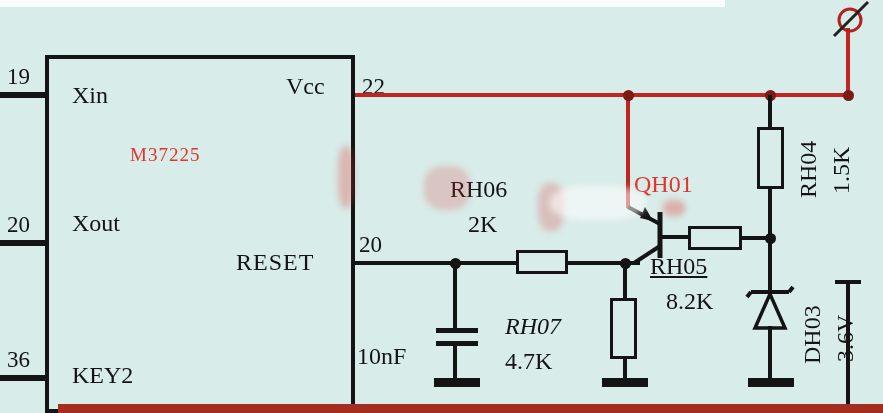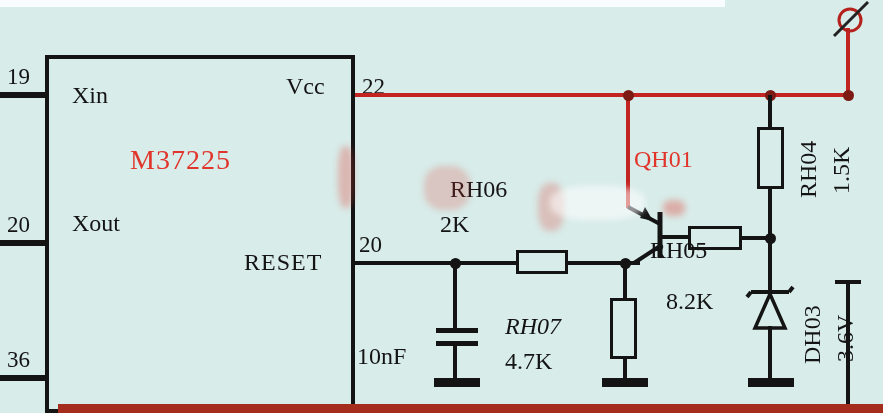--- a/index.html
+++ b/index.html
@@ -37,23 +37,24 @@
   <div class="wire" style="left:0;top:92px;width:46px;height:6px;"></div>
   <div class="wire" style="left:0;top:240px;width:46px;height:6px;"></div>
   <div class="wire" style="left:0;top:375px;width:46px;height:6px;"></div>
 
   <div class="lbl num" style="left:7px;top:64px;">19</div>
   <div class="lbl num" style="left:7px;top:212px;">20</div>
   <div class="lbl num" style="left:7px;top:347px;">36</div>
 
   <div class="lbl" style="left:72px;top:82px;">Xin</div>
   <div class="lbl" style="left:72px;top:210px;">Xout</div>
-  <div class="lbl redtx" style="left:130px;top:145px;font-size:28px;letter-spacing:1px;">M37225</div>
+  <div class="lbl" style="left:72px;top:362px;">KEY2</div>
+  <div class="lbl redtx" style="left:130px;top:145px;font-size:19px;letter-spacing:1px;">M37225</div>
   <div class="lbl" style="left:286px;top:73px;">Vcc</div>
-  <div class="lbl" style="left:236px;top:249px;letter-spacing:1px;margin-left:8px;">RESET</div>
+  <div class="lbl" style="left:236px;top:249px;letter-spacing:1px;">RESET</div>
 
   <div class="lbl num" style="left:362px;top:60px;margin-top:14px;">22</div>
   <div class="lbl num" style="left:359px;top:232px;">20</div>
 
   <div class="rwire" style="left:355px;top:93px;width:495px;height:4px;"></div>
   <div class="rwire" style="left:846px;top:28px;width:4px;height:67px;"></div>
   <div class="rwire" style="left:626px;top:95px;width:4px;height:113px;"></div>
 
 
   <svg style="left:828px;top:0;" width="50" height="42" viewBox="0 0 50 42">
@@ -71,41 +72,41 @@
 
   <div class="wire" style="left:453px;top:263px;width:4px;height:65px;"></div>
   <div class="plate" style="left:436px;top:328px;"></div>
   <div class="plate" style="left:436px;top:341px;"></div>
   <div class="wire" style="left:453px;top:346px;width:4px;height:32px;"></div>
   <div class="gnd" style="left:434px;top:378px;width:46px;"></div>
   <div class="lbl" style="left:357px;top:343px;">10nF</div>
 
   <div class="rbox" style="left:516px;top:250px;width:52px;height:24px;"></div>
   <div class="lbl" style="left:450px;top:176px;">RH06</div>
-  <div class="lbl" style="left:440px;top:211px;">2K</div>
+  <div class="lbl" style="left:468px;top:211px;">2K</div>
 
   <div class="wire" style="left:623px;top:263px;width:4px;height:35px;"></div>
   <div class="rbox" style="left:610px;top:298px;width:27px;height:61px;"></div>
   <div class="wire" style="left:623px;top:359px;width:4px;height:19px;"></div>
   <div class="gnd" style="left:602px;top:378px;width:46px;"></div>
   <div class="lbl" style="left:505px;top:313px;font-style:italic;">RH07</div>
   <div class="lbl" style="left:505px;top:348px;">4.7K</div>
 
   <svg style="left:595px;top:190px;" width="110" height="85" viewBox="0 0 110 85">
     <line x1="65" y1="22" x2="65" y2="68" stroke="#141414" stroke-width="5"></line>
     <line x1="33" y1="17" x2="65" y2="34" stroke="#141414" stroke-width="4"></line>
     <polygon points="58,31 45,28 50,17" fill="#141414"></polygon>
     <line x1="65" y1="56" x2="39" y2="73" stroke="#141414" stroke-width="4"></line>
     <line x1="65" y1="47" x2="95" y2="47" stroke="#141414" stroke-width="4"></line>
   </svg>
-  <div class="lbl redtx" style="left:634px;top:146px;text-align:right;">QH01</div>
+  <div class="lbl redtx" style="left:634px;top:171px;text-align:right;">QH01</div>
 
   <div class="rbox" style="left:688px;top:226px;width:54px;height:24px;"></div>
   <div class="wire" style="left:742px;top:236px;width:28px;height:4px;"></div>
-  <div class="lbl" style="left:650px;top:237px;">RH05</div>
+  <div class="lbl" style="left:650px;top:253px;text-decoration:underline;">RH05</div>
   <div class="lbl" style="left:666px;top:288px;">8.2K</div>
 
   <div class="wire" style="left:768px;top:95px;width:4px;height:34px;"></div>
   <div class="rbox" style="left:757px;top:127px;width:27px;height:62px;"></div>
   <div class="wire" style="left:768px;top:189px;width:4px;height:103px;"></div>
   <div class="dot" style="left:765px;top:233px;"></div>
 
   <svg style="left:745px;top:283px;" width="55" height="50" viewBox="0 0 55 50">
     <line x1="6" y1="9" x2="44" y2="9" stroke="#141414" stroke-width="4"></line>
     <line x1="6" y1="9" x2="2" y2="14" stroke="#141414" stroke-width="4"></line>

